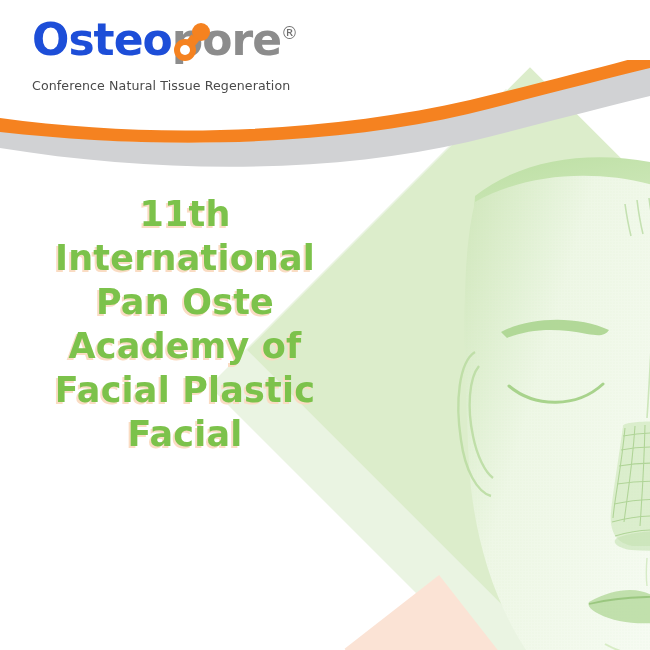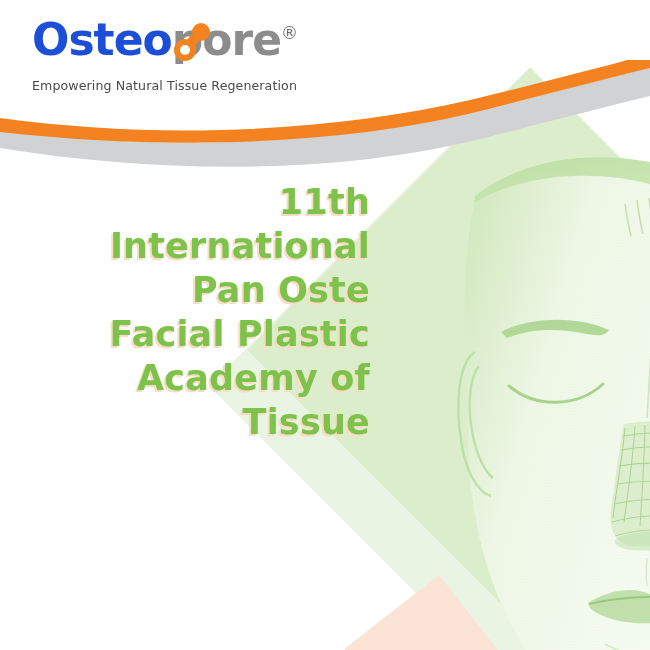--- a/index.html
+++ b/index.html
@@ -93,23 +93,23 @@
     font-family:"DejaVu Sans", sans-serif;
     font-size:12.6px;
     color:#4a4a4a;
     letter-spacing:.1px;
     white-space:nowrap;
   }
 
   
   #title-block{
     position:absolute;
-    left:0; top:180px;
+    left:0; top:192px;
     width:370px;
-    text-align:right;
+    text-align:center;
     z-index:5;
   }
   .title-line{
     font-family:"DejaVu Sans", sans-serif;
     font-size:35px;
     font-weight:700;
     line-height:44px;
     color:#7cc24b;
     text-shadow:-2px 2px 0 #fadcc3;
     letter-spacing:.2px;
@@ -249,25 +249,25 @@
     <div id="logo-wordmark">
       <span class="logo-osteo">Oste</span><span class="logo-osteo">o</span><span class="logo-pore">pore</span><span class="logo-reg">®</span>
 
       <svg id="logo-dots" viewBox="0 0 46 46" aria-hidden="true">
         <circle cx="31" cy="10" r="9" fill="#f58220"></circle>
         <rect x="16" y="14" width="10" height="14" transform="rotate(38 21 21)" fill="#f58220"></rect>
         <circle cx="15" cy="28" r="11" fill="#f58220"></circle>
         <circle cx="15" cy="28" r="5" fill="#ffffff"></circle>
       </svg>
     </div>
-    <div id="logo-tagline">Empowering Natural Tissue Regeneration</div>
+    <div id="logo-tagline">Conference Natural Tissue Regeneration</div>
   </div>
 
   <div id="title-block">
     <div class="title-line">11th</div>
     <div class="title-line">International</div>
     <div class="title-line">Pan Oste</div>
+    <div class="title-line">Academy of</div>
     <div class="title-line">Facial Plastic</div>
-    <div class="title-line">Academy of</div>
-    <div class="title-line">Tissue</div>
+    <div class="title-line">Facial</div>
   </div>
 
 </div>
 
 </body></html>

